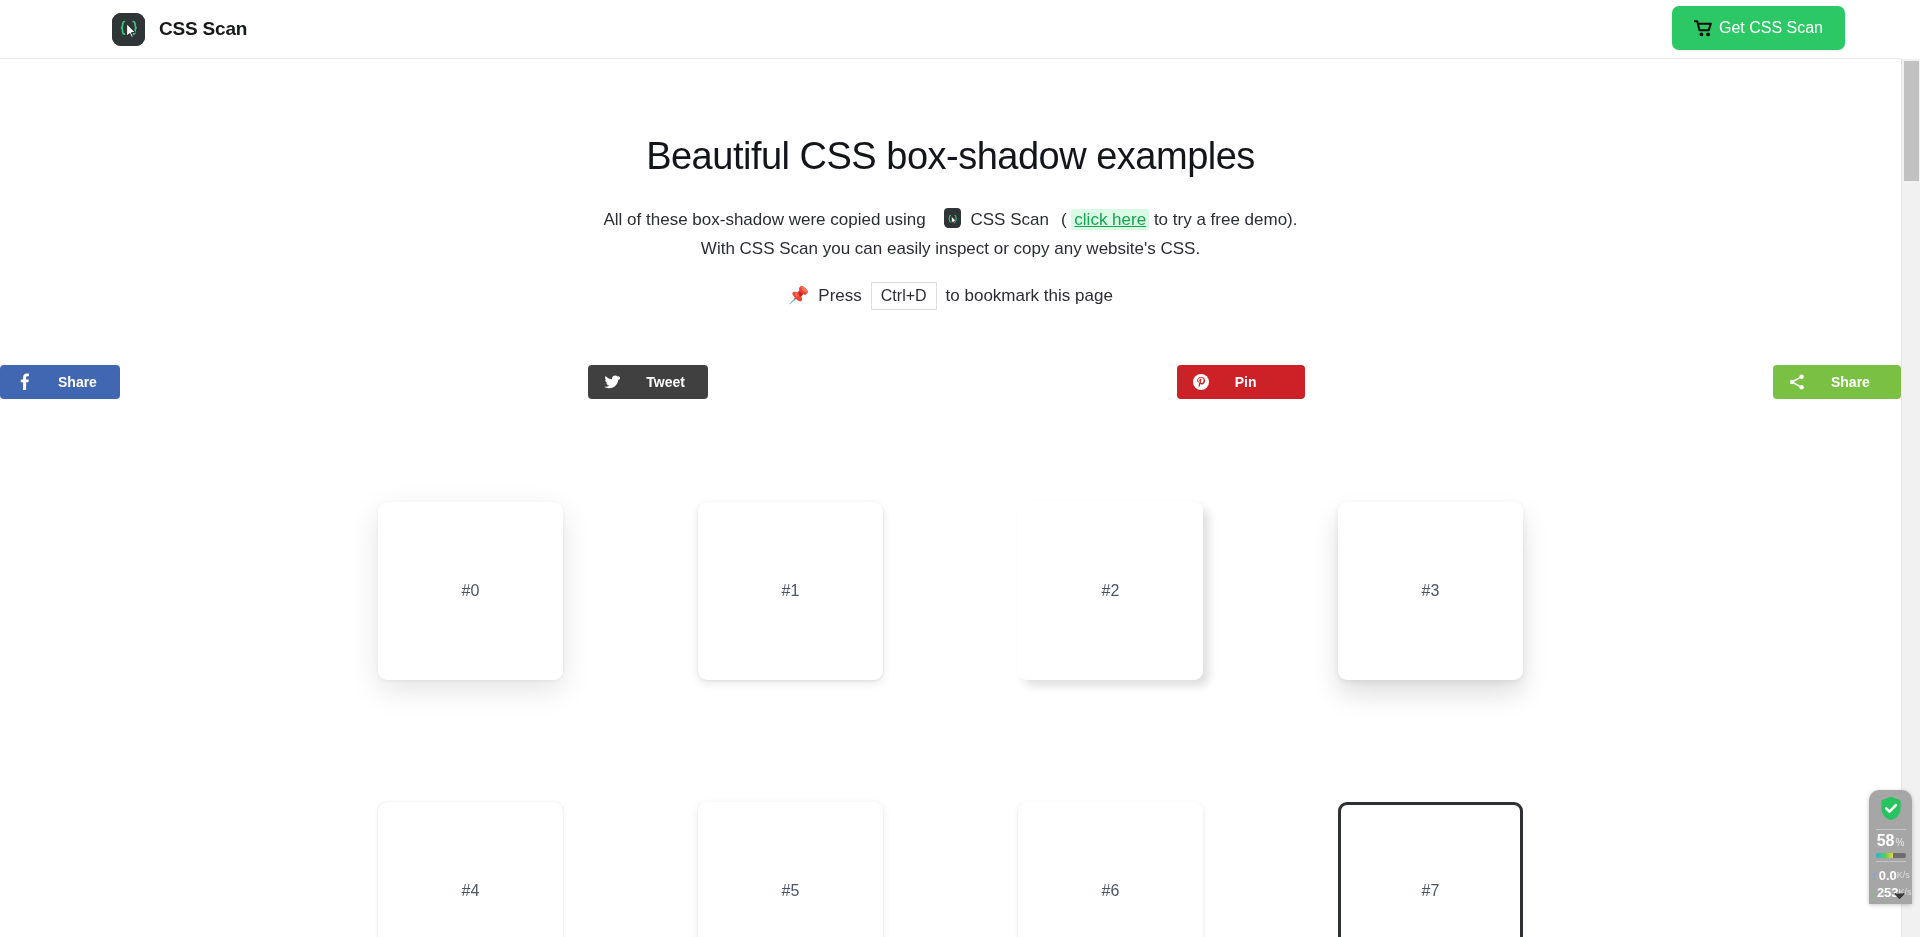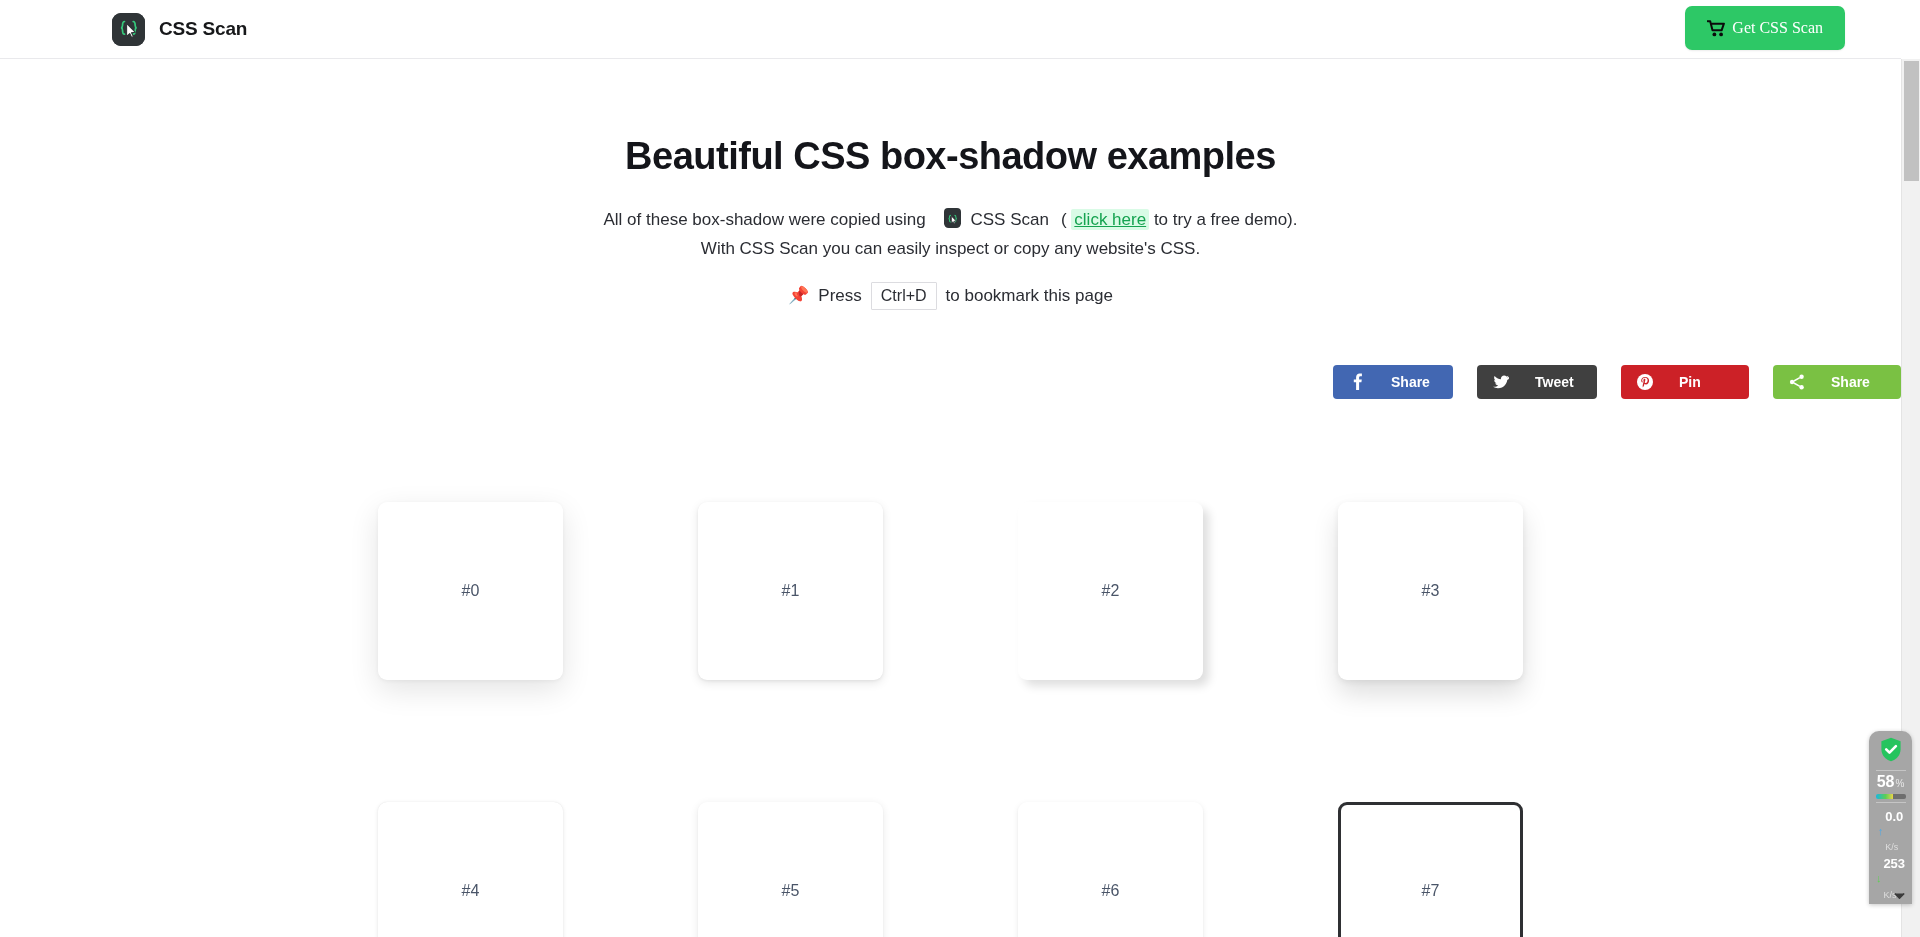--- a/index.html
+++ b/index.html
@@ -58,21 +58,21 @@
     right: 56px;
     top: 6px;
     height: 44px;
     padding: 0 22px;
     background: #2ecc71;
     background: #2dc866;
     border: none;
     border-radius: 7px;
     color: #ffffff;
     font-size: 16px;
-    font-family: Liberation Serif, serif;
+    font-family: Liberation Sans, sans-serif;
     display: flex;
     align-items: center;
     gap: 6px;
     cursor: pointer;
     box-shadow: 0 1px 2px rgba(0,0,0,0.08);
   }
   .cta-button .cart-icon { display: flex; align-items: center; }
 
   
   .page {
@@ -84,21 +84,21 @@
     overflow: hidden;
   }
 
   .hero {
     padding-top: 76px;
     text-align: center;
   }
   .hero h1 {
     margin: 0;
     font-size: 38px;
-    font-weight: bold;
+    font-weight: normal;
     color: #14151a;
     letter-spacing: -0.5px;
   }
   .hero-sub {
     margin: 0;
     padding-top: 27px;
     font-size: 17px;
     color: #2b2d33;
     line-height: 29px;
   }
@@ -146,21 +146,21 @@
     padding: 4px 9px;
     font-family: "Liberation Sans", sans-serif;
     font-size: 16px;
     color: #2b2d33;
     line-height: 1.1;
   }
 
   
   .share-row {
     display: flex;
-    justify-content: flex-end;
+    justify-content: space-between;
     gap: 24px;
     padding-top: 55px;
   }
   .share-btn {
     height: 34px;
     border: none;
     border-radius: 4px;
     color: #fff;
     font-size: 14px;
     font-weight: bold;
@@ -283,21 +283,21 @@
   .netmon-bar {
     width: 30px; height: 5px; border-radius: 2px; margin-top: 4px;
     background: linear-gradient(to right, #19b7e0 0%, #5ecf53 32%, #e0d44a 55%, #6e6e6e 58%, #6e6e6e 100%);
   }
   .netmon-rate {
     display: flex; align-items: center; gap: 2px; margin-top: 4px;
   }
   .netmon-rate .arrow { font-size: 11px; line-height: 1; }
   .netmon-rate .up { color: #4aa8e8; }
   .netmon-rate .down { color: #5ecf53; }
-  .netmon-rate .nums { display: flex; flex-direction: column; align-items: flex-start; line-height: 1.05; gap: 20px; }
+  .netmon-rate .nums { display: flex; flex-direction: row; align-items: center; line-height: 1.05; }
   .netmon-rate .val { color: #ffffff; font-size: 13px; font-weight: bold; }
   .netmon-rate .unit2 { color: #dedede; font-size: 9px; }
   .netmon-caret {
     position: absolute;
     right: 8px;
     bottom: 28px;
     width: 26px; height: 26px;
     display: flex; align-items: center; justify-content: center;
     color: #3a3a3a; font-size: 11px;
     z-index: 46;

